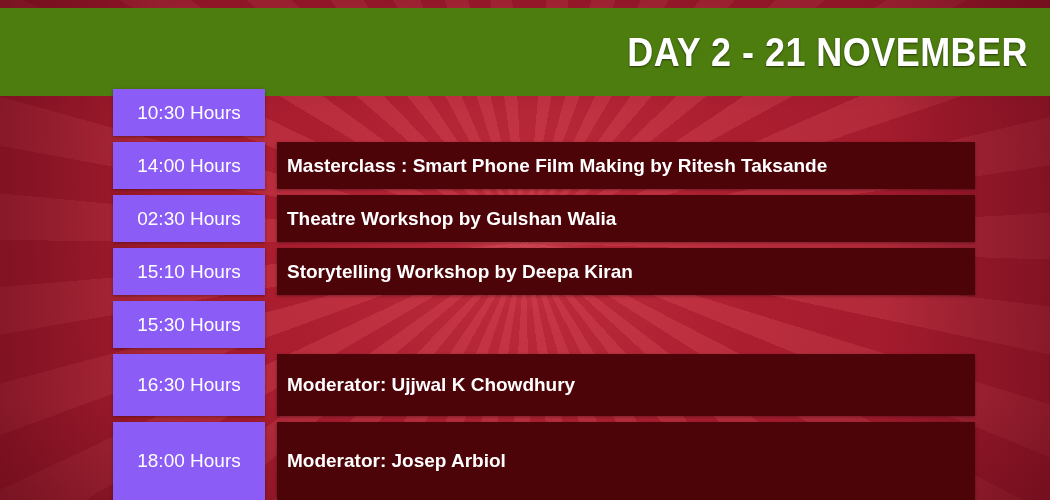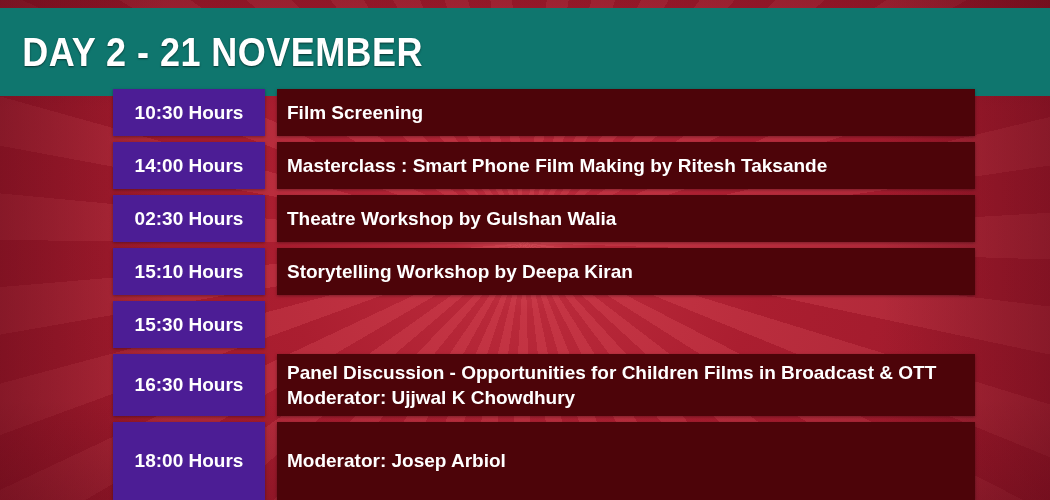--- a/index.html
+++ b/index.html
@@ -47,24 +47,24 @@
                       rgba(90,8,22,0.0) 80%, rgba(90,8,22,0.28) 100%);
   }
 
   
   .title-band {
     position: absolute;
     left: 0;
     top: 8px;
     width: 1050px;
     height: 88px;
-    background: #0f766e;
+    background: #4d7c0f;
     display: flex;
     align-items: center;
-    justify-content: flex-start;
+    justify-content: flex-end;
   }
   .title-text {
     color: #ffffff;
     font-size: 40px;
     font-weight: bold;
     letter-spacing: 0.5px;
     transform: scaleX(0.9);
     transform-origin: center;
     white-space: nowrap;
     text-shadow: 0 1px 2px rgba(0,0,0,0.55);
@@ -80,24 +80,24 @@
 
   .row {
     display: flex;
     align-items: stretch;
     margin-bottom: 6px;
   }
 
   .time-cell {
     width: 152px;
     flex: 0 0 152px;
-    background: #4c1d95;
+    background: #8b5cf6;
     color: #ffffff;
     font-size: 19px;
-    font-weight: bold;
+    font-weight: normal;
     display: flex;
     align-items: center;
     justify-content: center;
     text-align: center;
     box-shadow: 0 1px 3px rgba(0,0,0,0.35);
   }
 
   .content-cell {
     flex: 1 1 auto;
     margin-left: 12px;
@@ -135,23 +135,20 @@
   <div class="burst-tint"></div>
   <div class="burst-vignette"></div>
 
   <div class="title-band">
     <div class="title-text">DAY 2 - 21 NOVEMBER</div>
   </div>
 
   <div class="schedule">
       <div class="row">
         <div class="time-cell h1">10:30 Hours</div>
-        <div class="content-cell h1">
-          <div class="line line-first">Film Screening</div>
-        </div>
       </div>
       <div class="row">
         <div class="time-cell h1">14:00 Hours</div>
         <div class="content-cell h1">
           <div class="line line-first">Masterclass : Smart Phone Film Making by Ritesh Taksande</div>
         </div>
       </div>
       <div class="row">
         <div class="time-cell h1">02:30 Hours</div>
         <div class="content-cell h1">
@@ -163,21 +160,20 @@
         <div class="content-cell h1">
           <div class="line line-first">Storytelling Workshop by Deepa Kiran</div>
         </div>
       </div>
       <div class="row">
         <div class="time-cell h1">15:30 Hours</div>
       </div>
       <div class="row">
         <div class="time-cell h2">16:30 Hours</div>
         <div class="content-cell h2">
-          <div class="line line-first">Panel Discussion - Opportunities for Children Films in Broadcast &amp; OTT</div>
           <div class="line line-center">Moderator: Ujjwal K Chowdhury</div>
         </div>
       </div>
       <div class="row">
         <div class="time-cell h3">18:00 Hours</div>
         <div class="content-cell h3">
           <div class="line line-center">Moderator: Josep Arbiol</div>
         </div>
       </div>
     </div>

